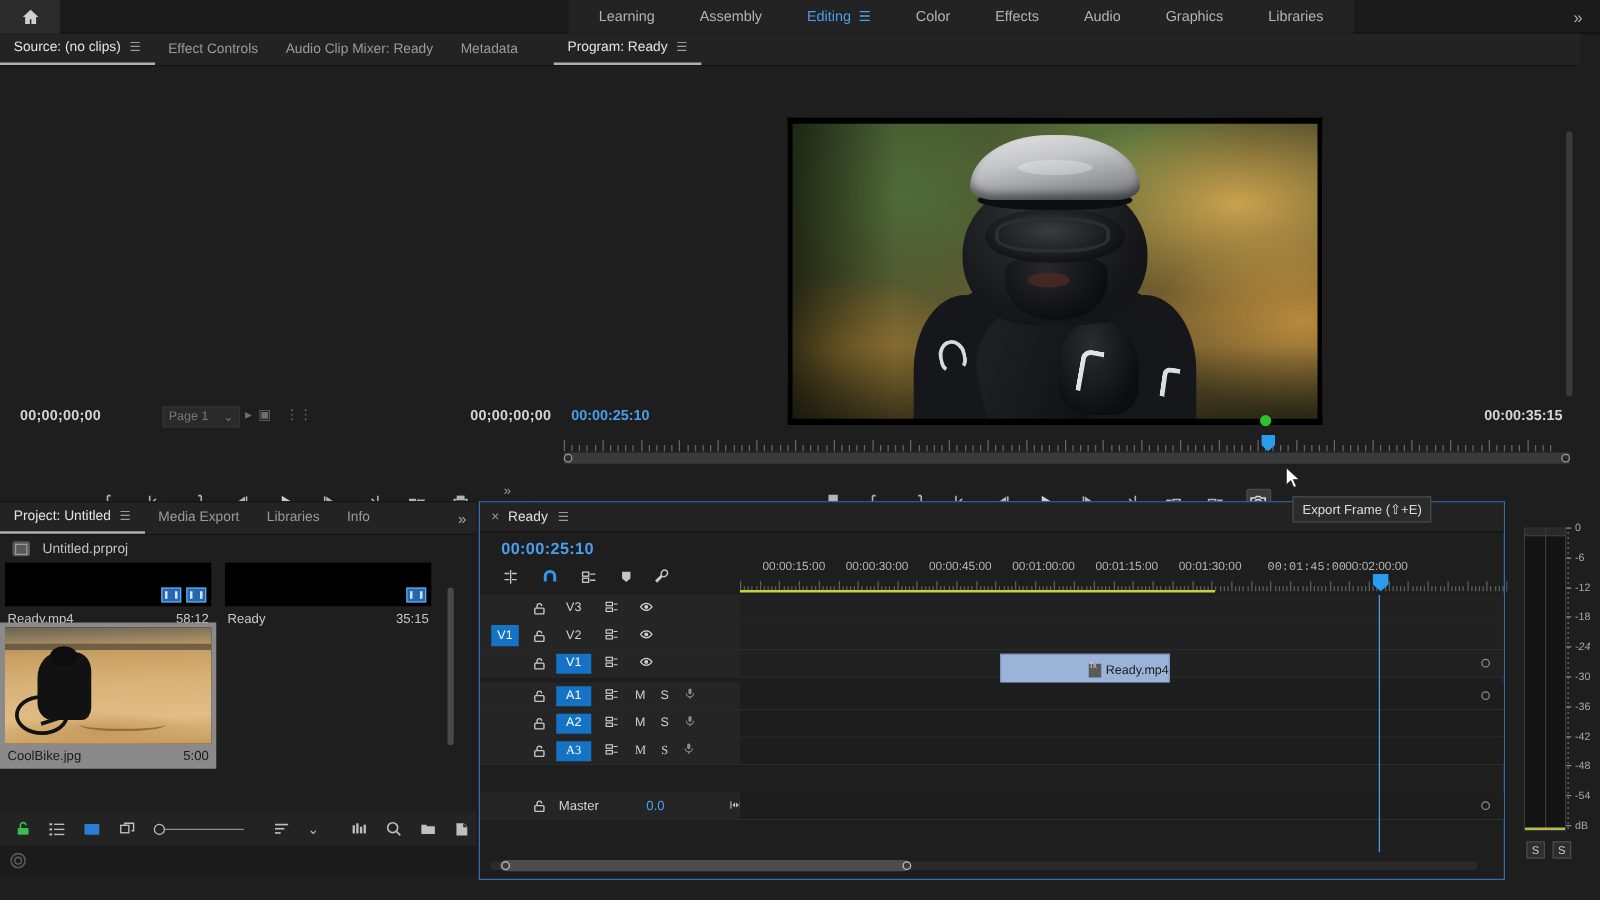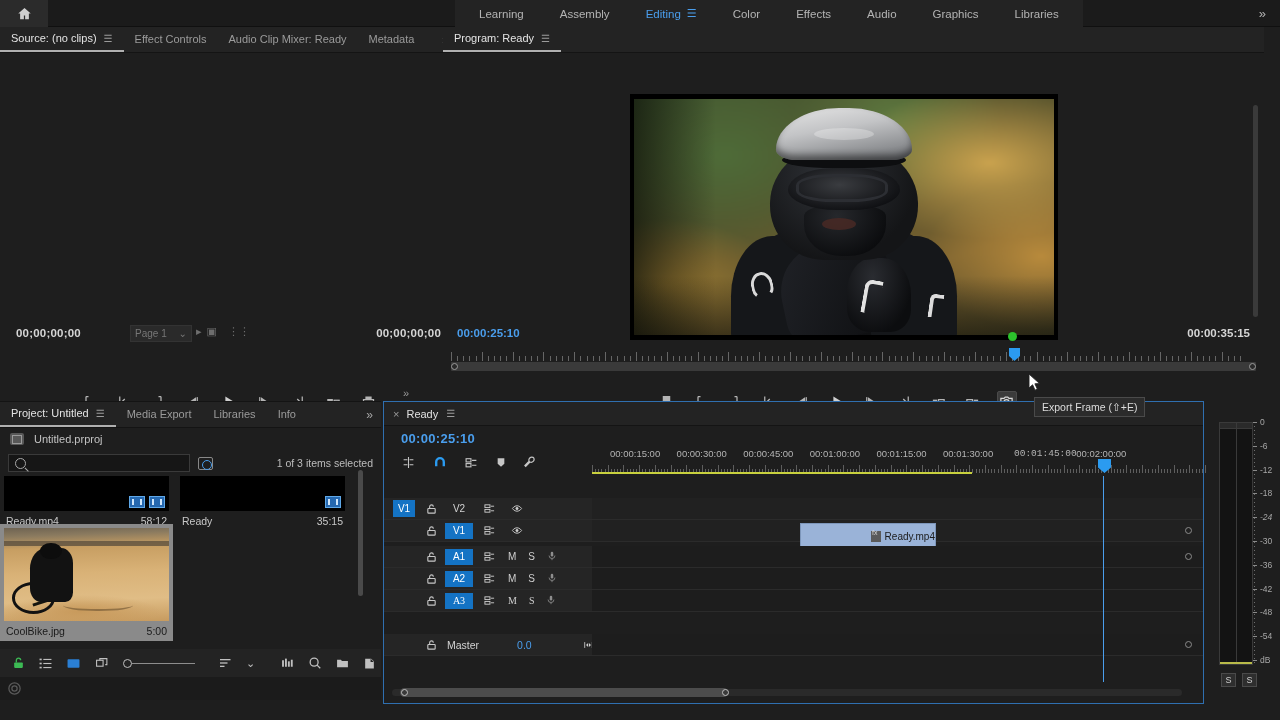--- a/index.html
+++ b/index.html
@@ -728,28 +728,20 @@
           <span>Libraries</span>
         </div>
         <div class="tab">
           <span>Info</span>
         </div>
         <div class="tab-more">»</div>
     </div>
     <div class="proj-path">
       <div class="folder-ic"></div>
       <span>Untitled.prproj</span>
-    </div>
-    <div class="proj-searchrow">
-      <div class="search-box">
-        <div class="mag"></div>
-        <input type="text" placeholder="" style="">
-      </div>
-      <div class="filt-ic"></div>
-      <div class="sel-count">1 of 3 items selected</div>
     </div>
     <div class="proj-items" id="projItems">
         <div class="pitem" style="left: 4px; top: 0px;">
           <div class="thumb">
             <div class="badge" style="right: 24px;">
               <i></i>
             </div>
             <div class="badge" style="right: 4px;">
               <i></i>
             </div>
@@ -1158,20 +1150,41 @@
           <div class="rl-lbl" style="left: 151.2px;">00:00:45:00</div>
           <div class="rl-lbl" style="left: 217.8px;">00:01:00:00</div>
           <div class="rl-lbl" style="left: 284.4px;">00:01:15:00</div>
           <div class="rl-lbl" style="left: 351px;">00:01:30:00</div>
           <div class="rl-lbl" style="left: 422px; font-family: Liberation Mono, monospace;">00:01:45:00</div>
           <div class="rl-lbl" style="left: 484.2px;">00:02:00:00</div>
         </div>
     </div>
     <div class="tl-body" id="tlBody">
       <div class="tl-playline" style="left:719px;top:0;height:206px"></div>
+    <div class="tl-track" style="top: 0px; height: 22px;">
+          <div class="th-left">
+            <span class="lockic">
+              <svg width="11" height="12" viewBox="0 0 24 24" fill="none" stroke="#c8c8c8" stroke-width="2.4">
+                <rect x="4" y="11" width="16" height="10" rx="1.5"></rect>
+                <path d="M8 11V7a4 4 0 0 1 8 0"></path>
+              </svg>
+            </span>
+            <div class="tname">V3</div>
+            <span class="syncic"><svg width="13" height="11" viewBox="0 0 24 24" fill="none" stroke="#cfcfcf" stroke-width="2">
+                <rect x="2" y="4" width="11" height="6"></rect>
+                <rect x="2" y="14" width="11" height="6"></rect>
+                <path d="M15 7h7M15 17h7"></path>
+              </svg></span>
+            <span class="eyeic"><svg width="14" height="11" viewBox="0 0 24 24" fill="none" stroke="#cfcfcf" stroke-width="2">
+                <path d="M2 12s4-6 10-6 10 6 10 6-4 6-10 6S2 12 2 12z"></path>
+                <circle cx="12" cy="12" r="2.4" fill="#cfcfcf"></circle>
+              </svg></span>
+          </div>
+          <div class="th-right vid"></div>
+        </div>
         <div class="tl-track" style="top: 22px; height: 22px;">
           <div class="th-left">
             <div class="src-ind">V1</div>
             <span class="lockic">
               <svg width="11" height="12" viewBox="0 0 24 24" fill="none" stroke="#c8c8c8" stroke-width="2.4">
                 <rect x="4" y="11" width="16" height="10" rx="1.5"></rect>
                 <path d="M8 11V7a4 4 0 0 1 8 0"></path>
               </svg>
             </span>
             <div class="tname">V2</div>

